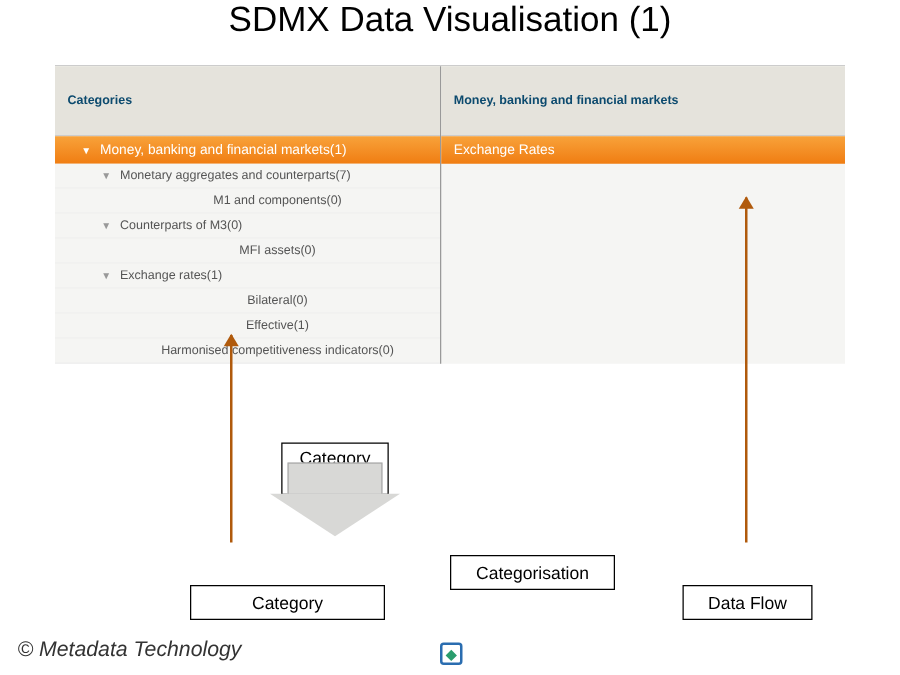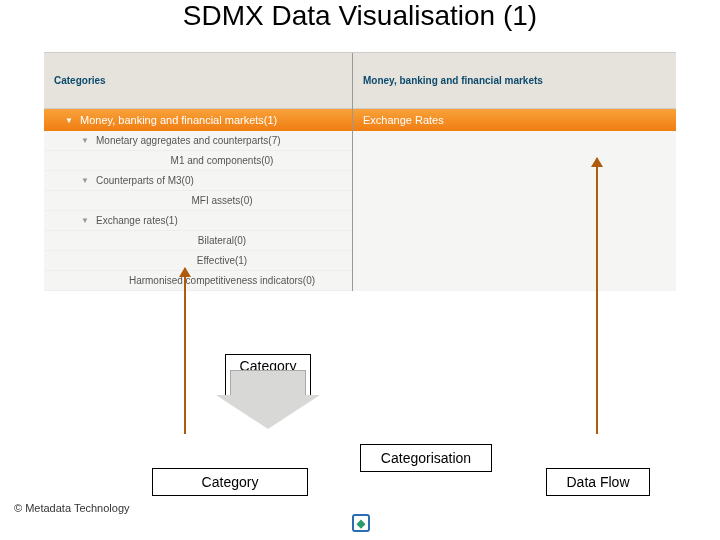--- a/index.html
+++ b/index.html
@@ -113,23 +113,24 @@
     left:-5px; top:-1px;
     width:0;height:0;
     border-left:6px solid transparent;
     border-right:6px solid transparent;
     border-bottom:10px solid #b05a0c;
   }
   .arrow-left  { left: 184px; top: 268px; height: 166px; }
   .arrow-right { left: 596px; top: 158px; height: 276px; }
   .footer {
     position: absolute;
-    left: 14px; bottom: 26px;
-    font-size: 11px;
+    left: 14px; bottom: 10px;
+    font-size: 17px;
     color: #333;
+    font-style: italic;
   }
   .footer-logo {
     position: absolute;
     left: 352px; bottom: 8px;
     width: 18px; height: 18px;
     border: 2px solid #2a6db0;
     border-radius: 3px;
     display:flex;align-items:center;justify-content:center;
     font-size:11px;color:#2a9d6d;font-weight:bold;
   }

